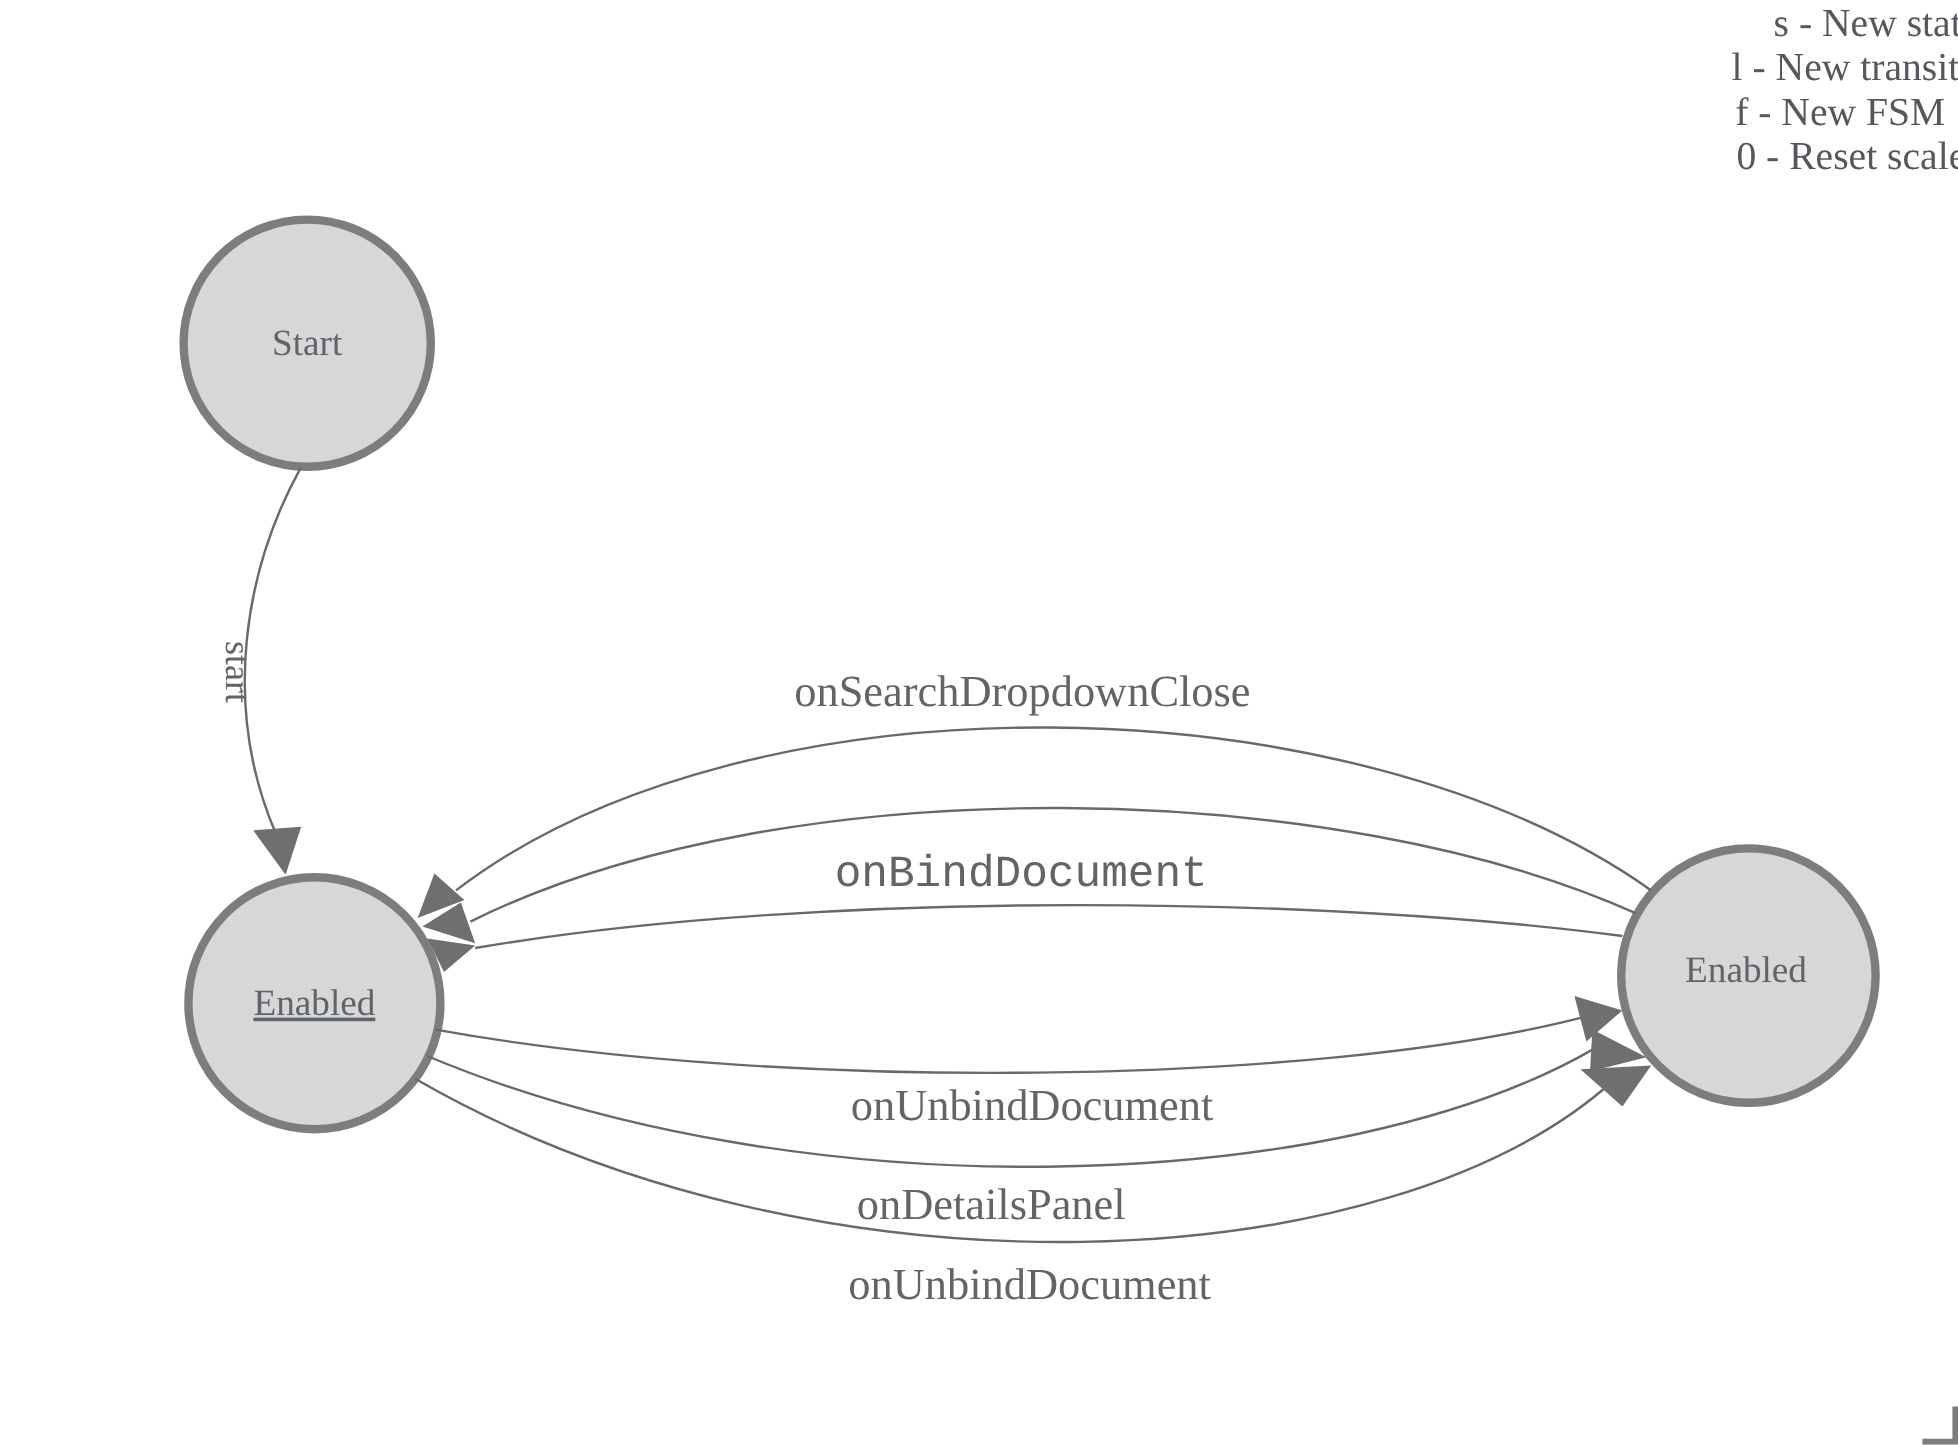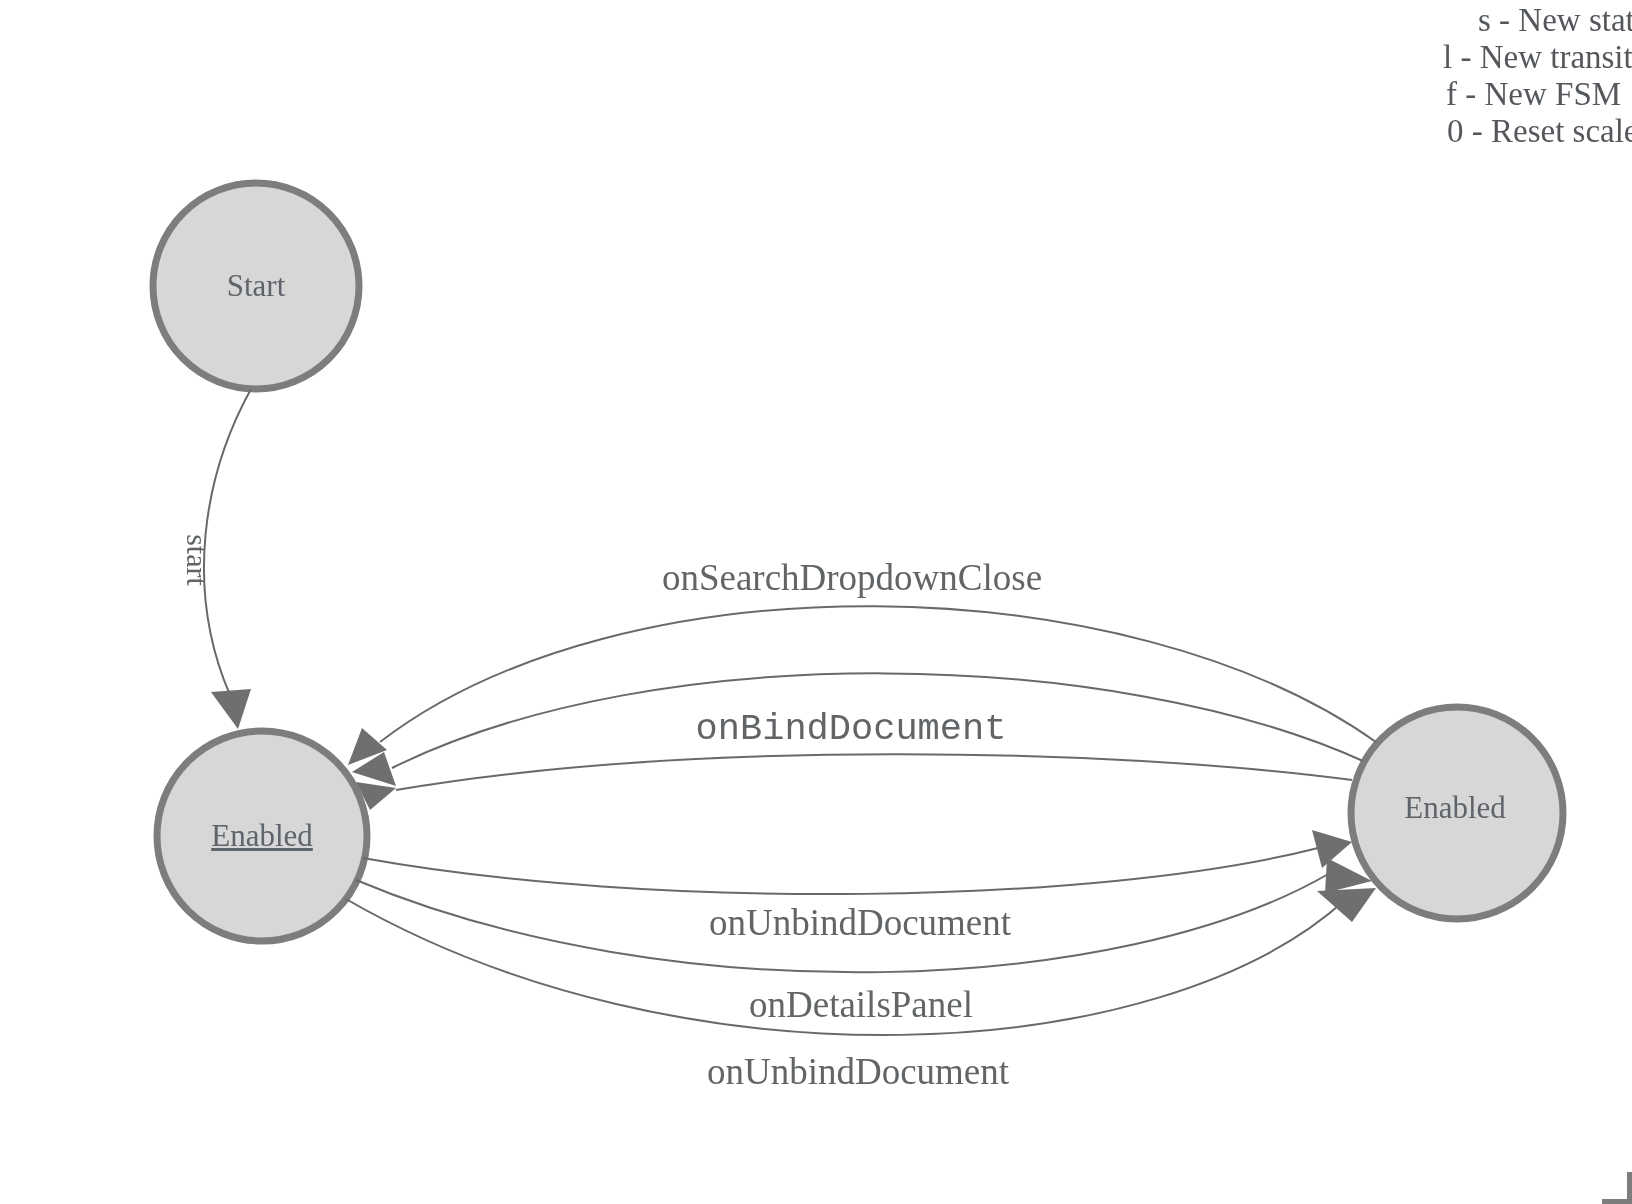--- a/index.html
+++ b/index.html
@@ -73,21 +73,21 @@
   </svg>
 
   <div class="nlabel" style="left:256px; top:286px;">Start</div>
   <div class="nlabel" style="left:262px; top:836px;text-decoration:underline;">Enabled</div>
   <div class="nlabel" style="left:1455px; top:808px;">Enabled</div>
 
   <div class="elabel rot" style="left:197px; top:560px; font-size:30px;">start</div>
   <div class="elabel" style="left:852px; top:577px;">onSearchDropdownClose</div>
   <div class="elabel" style="left:851px; top:729px;font-family:Liberation Mono, monospace;">onBindDocument</div>
   <div class="elabel" style="left:860px; top:922px;">onUnbindDocument</div>
-  <div class="elabel" style="left:861px; top:1004px;">onDetailsPanel</div>
+  <div class="elabel" style="left:826px; top:1004px;">onDetailsPanel</div>
   <div class="elabel" style="left:858px; top:1071px;">onUnbindDocument</div>
 
   <div class="lline" style="left:1478px; top:2px;">s - New state</div>
   <div class="lline" style="left:1443px; top:39px;">l - New transition</div>
   <div class="lline" style="left:1446px; top:76px;">f - New FSM</div>
   <div class="lline" style="left:1447px; top:113px;">0 - Reset scale</div>
 
 </div>
 
 </body></html>

